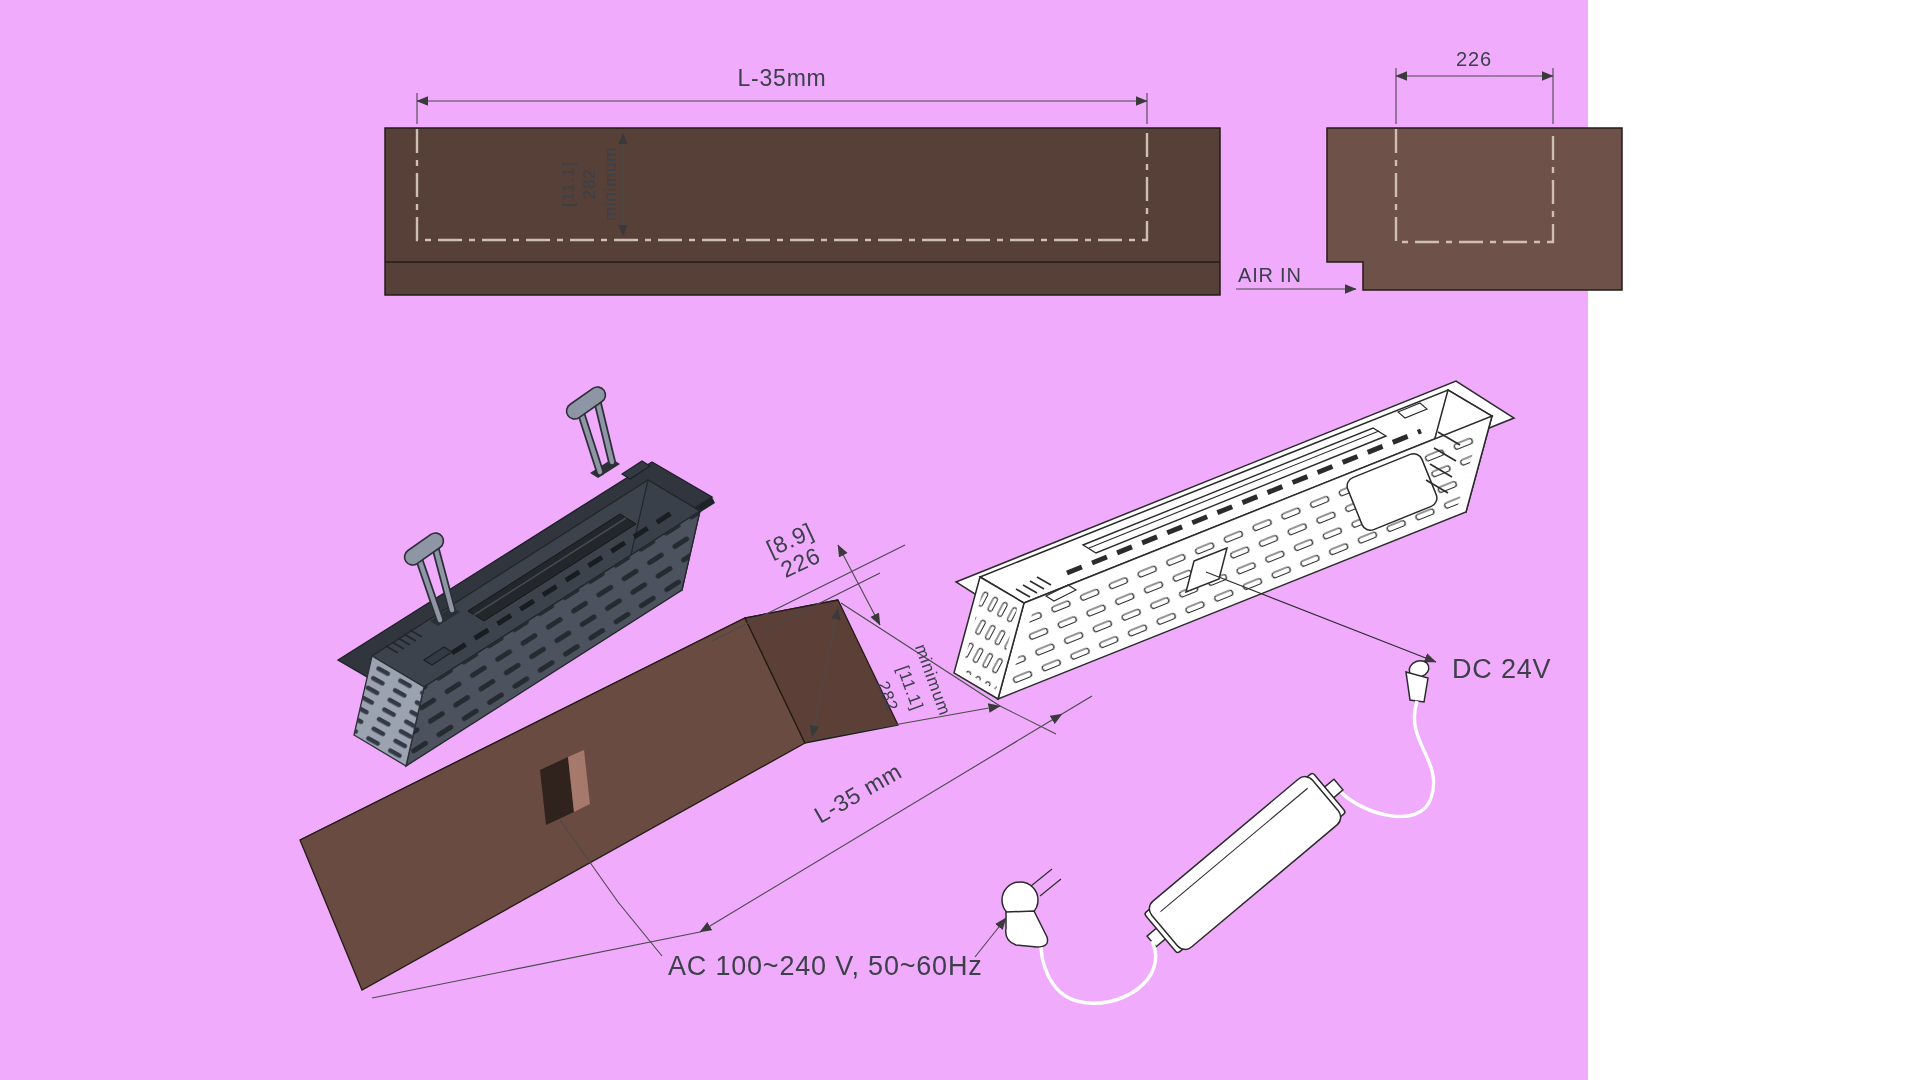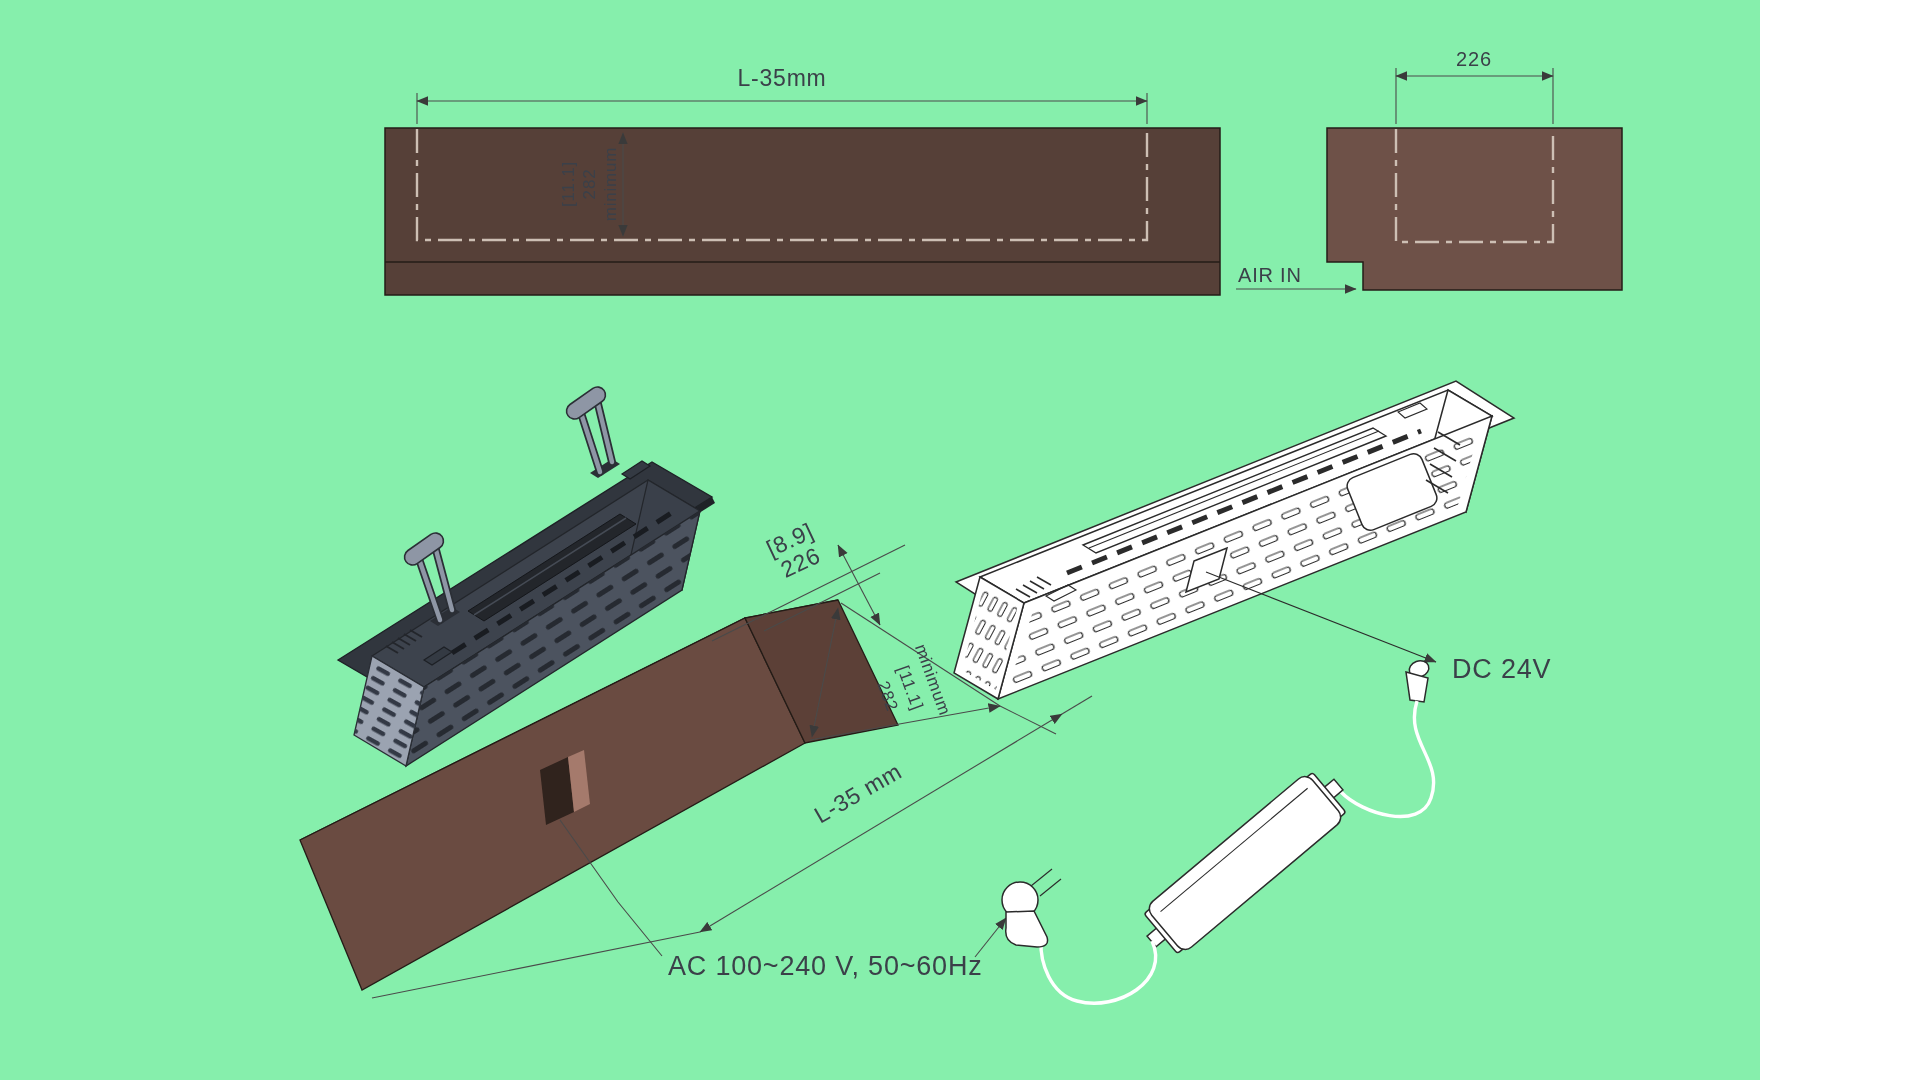--- a/index.html
+++ b/index.html
@@ -1,16 +1,16 @@
 <!DOCTYPE html>
 <html><head>
 <meta charset="utf-8">
 <style>
   html,body{margin:0;padding:0;background:#ffffff;width:1920px;height:1080px;overflow:hidden;}
-  .stage{position:relative;width:1760px;height:1080px;background:#86efac;}
+  .stage{position:relative;width:1588px;height:1080px;background:#f0abfc;}
   svg{position:absolute;left:0;top:0;}
   text{font-family:"Liberation Sans", sans-serif;fill:#3b4049;letter-spacing:0.8px;}
   .dim-s{font-size:17px;}
   .dim-m{font-size:20px;}
   .dim-l{font-size:23px;}
   .dim-xl{font-size:27px;}
   .thin{stroke:#4a4a4a;stroke-width:1.1;fill:none;}
   .edge{stroke:#241c17;stroke-width:1.5;}
   .wedge{stroke:#2b2b2b;stroke-width:1.5;fill:#ffffff;}
   .wthin{stroke:#2b2b2b;stroke-width:1.1;fill:none;}

